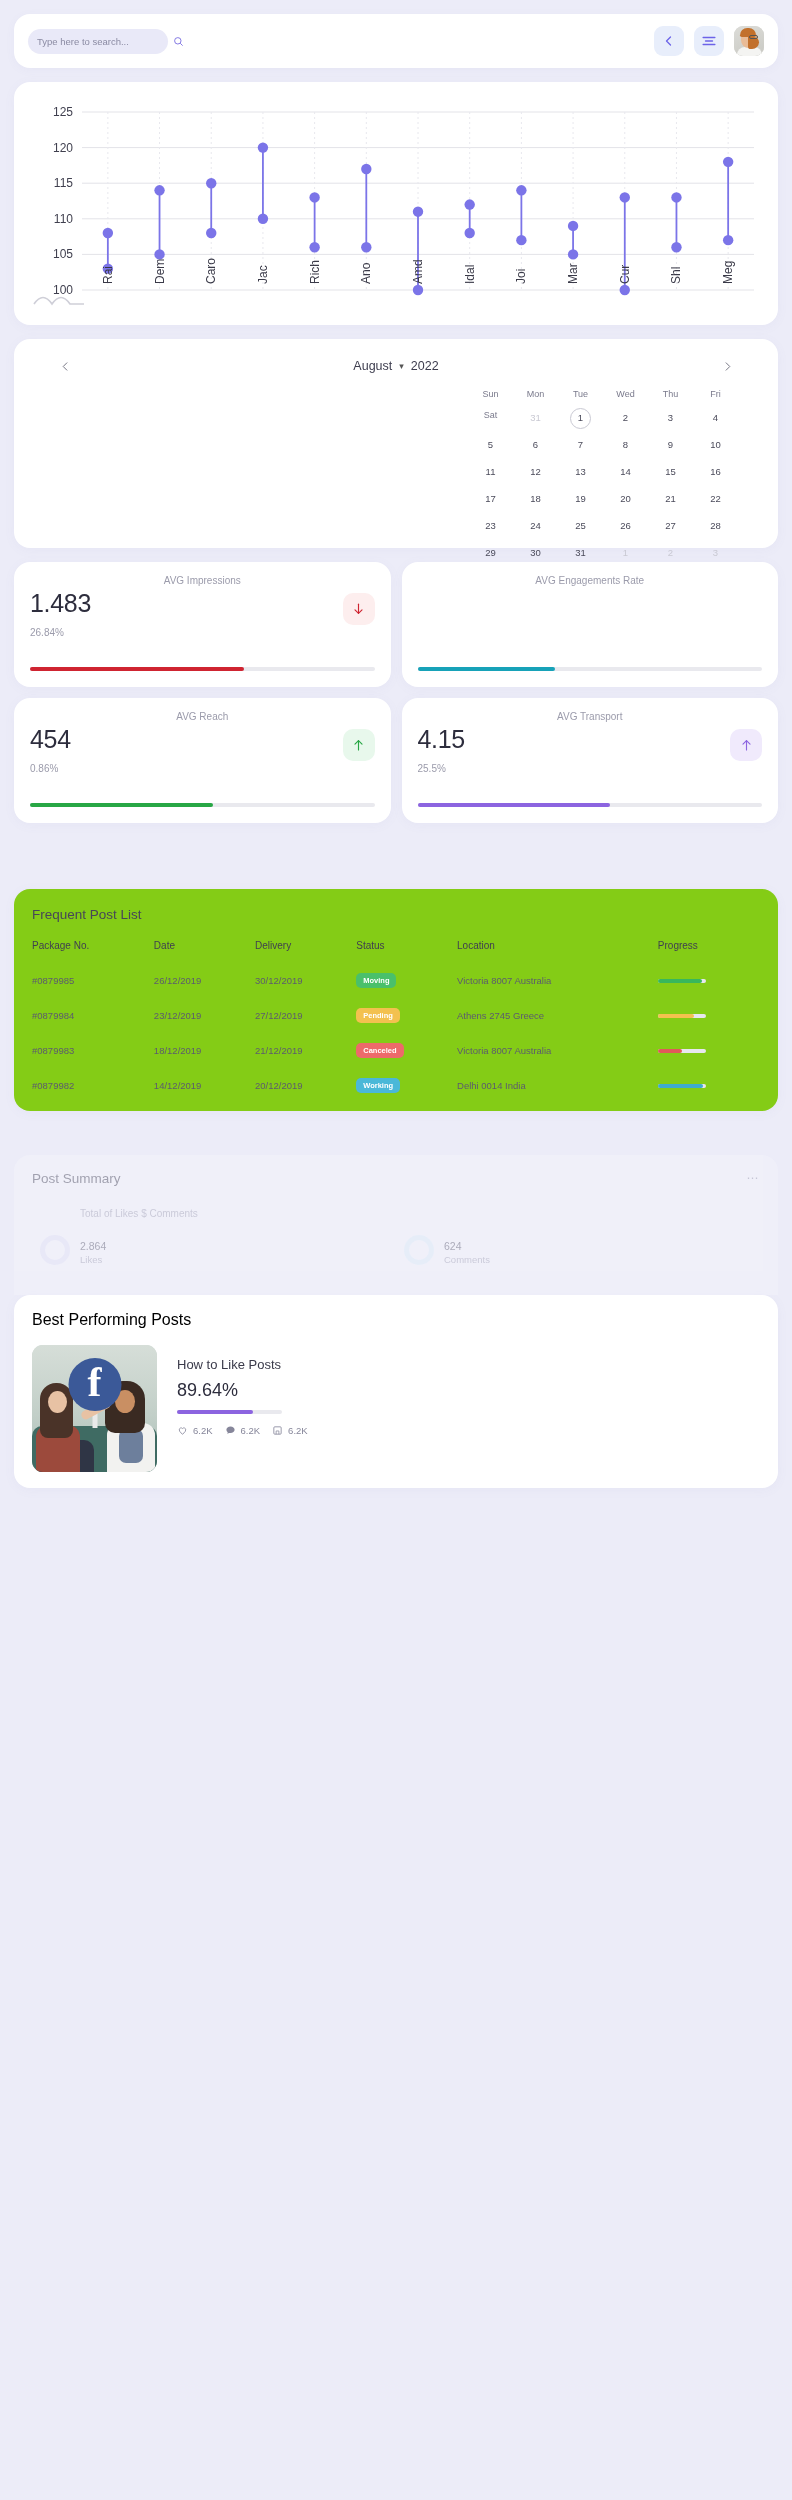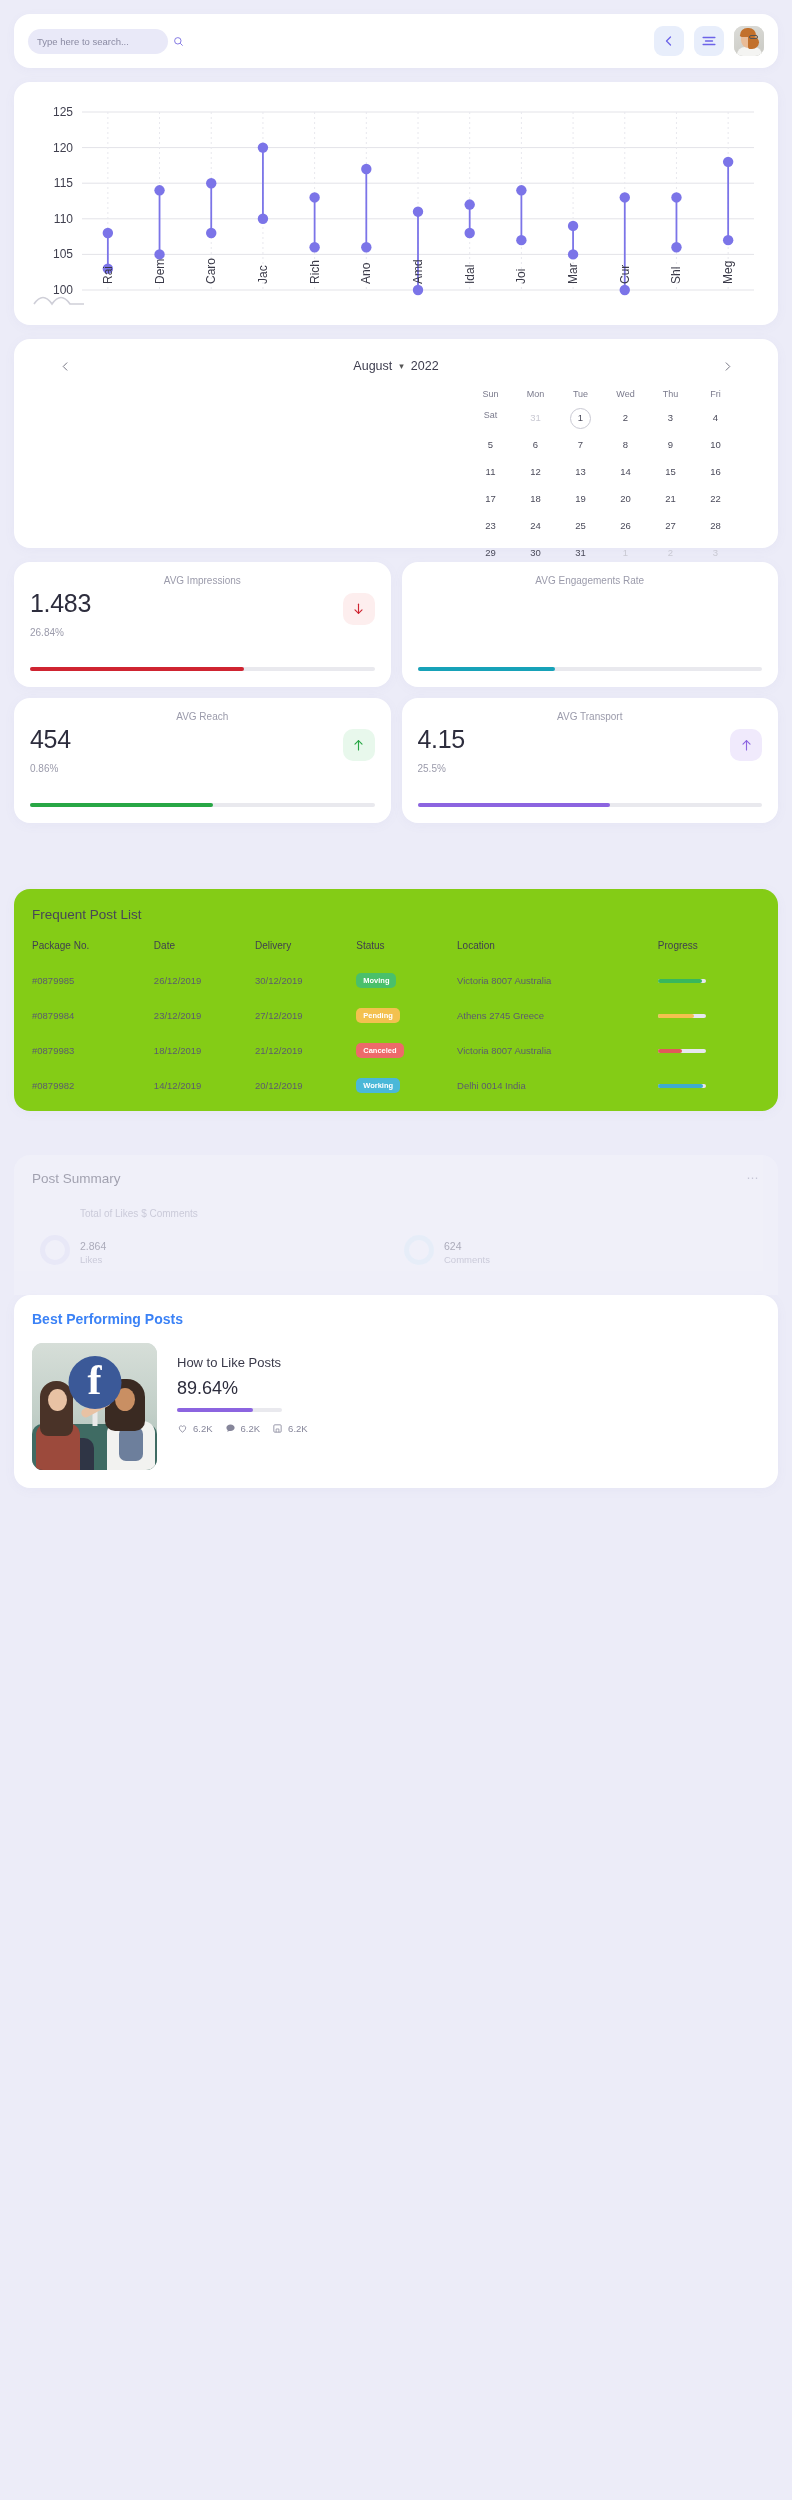--- a/index.html
+++ b/index.html
@@ -173,21 +173,21 @@
   .dots { margin-left: auto; letter-spacing: 1.5px; color: #9a9aae; font-size: 12px; cursor:pointer; }
   .summary-sub { font-size: 10px; color: #a2a2b4; margin-top: 22px; margin-left: 48px; }
   .summary-metrics { display: flex; margin-top: 16px; }
   .metric { display: flex; align-items: flex-end; gap: 10px; width: 50%; padding-left: 8px; }
   .ring { width: 30px; height: 30px; border-radius: 50%; border: 5px solid #e4e4f6; }
   .metric-val { font-size: 10.5px; color: #5c5c6e; }
   .metric-lbl { font-size: 9.5px; color: #a2a2b4; margin-top: 2px; }
 
   
   .best-card { margin-top: 0px; height: 193px; padding: 16px 18px; }
-  .best-title { font-size: 14px; color: #3b82f6; font-weight: bold; }
+  .best-title { font-size: 16px; color: #000000; }
   .best-row { display: flex; gap: 20px; margin-top: 16px; }
   .post-thumb {
     width: 125px; height: 127px; border-radius: 11px; overflow: hidden;
     position: relative; background: #cdd8d2; flex-shrink: 0;
   }
   .th-bg { position:absolute; inset:0; background: linear-gradient(180deg,#d6ded8 0%,#c2cfc8 55%,#a9bdb6 100%); }
   .th-sofa { position:absolute; left:0; right:0; bottom:0; height:46px; background:#3f6b63; border-radius:10px 10px 0 0; }
   .th-p1-hair { position:absolute; left:8px; top:38px; width:33px; height:55px; border-radius:16px 16px 8px 8px; background:#4a3328; }
   .th-p1-face { position:absolute; left:16px; top:46px; width:19px; height:22px; border-radius:50%; background:#e8c2a4; }
   .th-p1-body { position:absolute; left:4px; top:80px; width:44px; height:48px; border-radius:12px 12px 0 0; background:#9c4a3c; }

